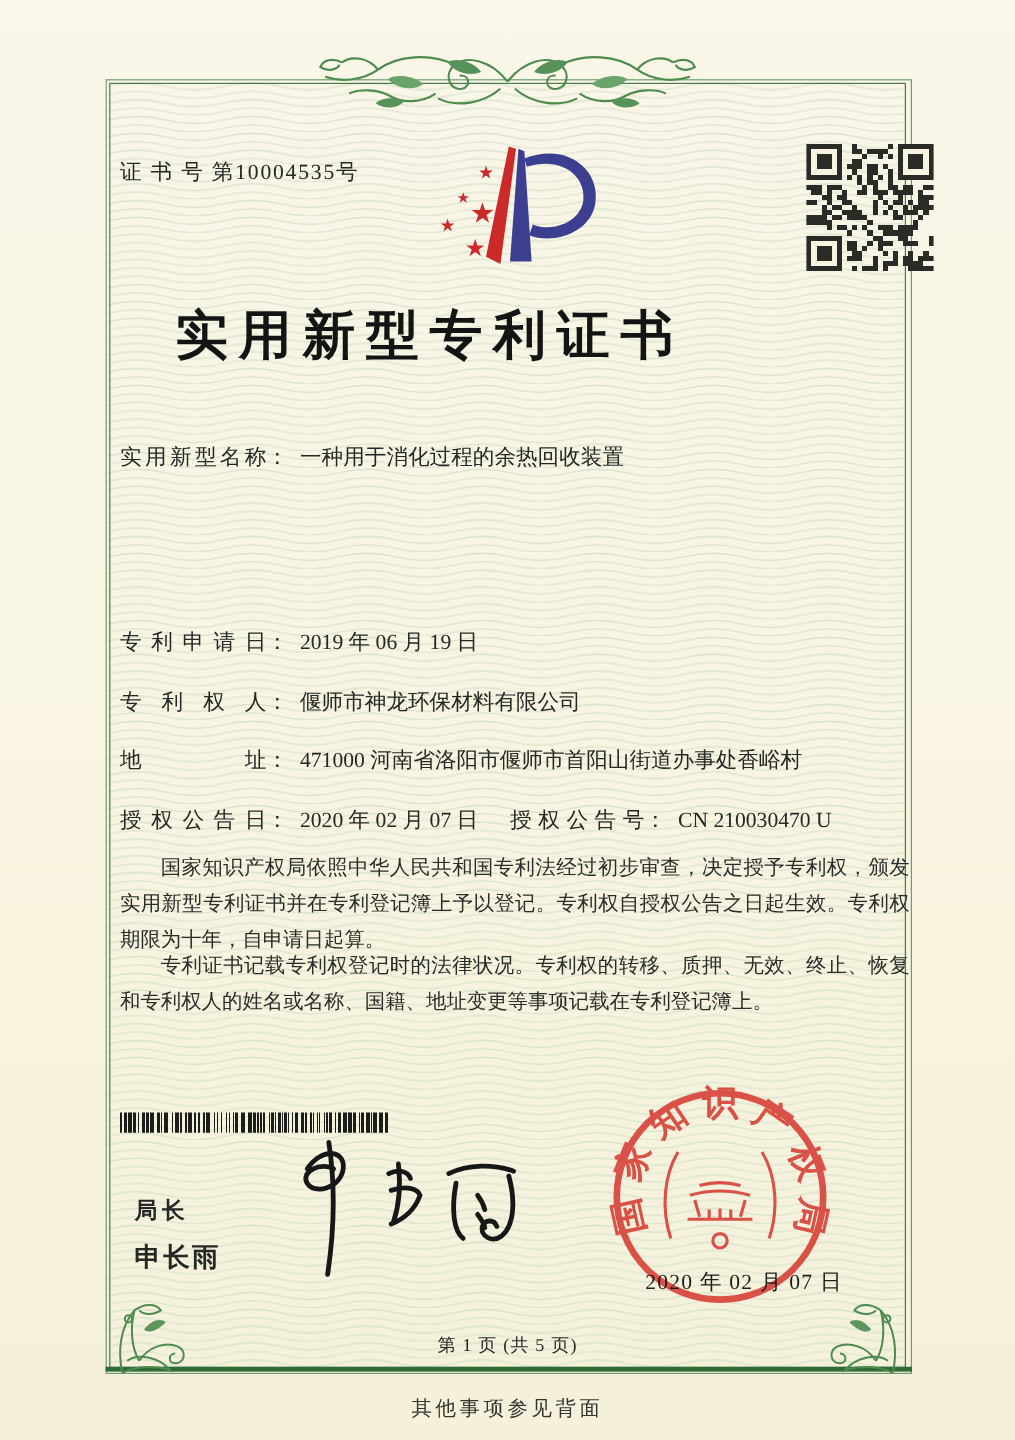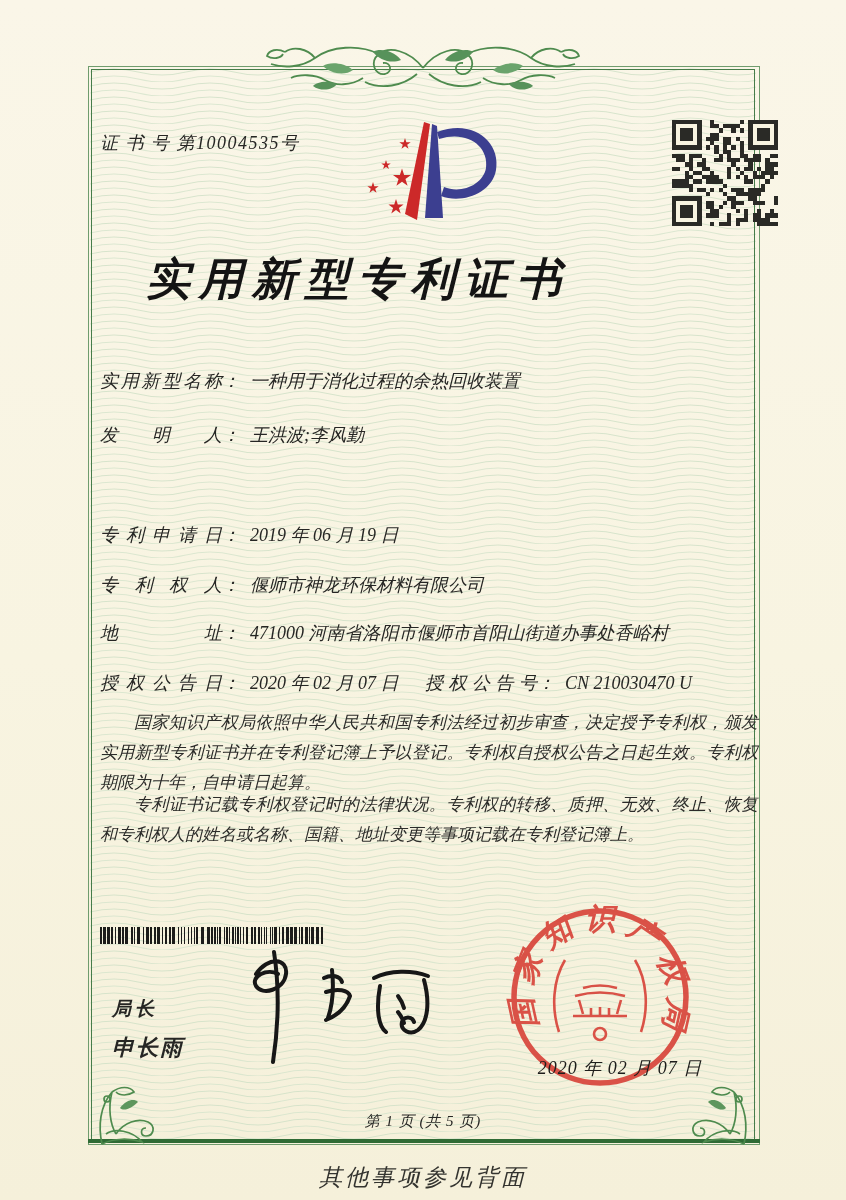--- a/index.html
+++ b/index.html
@@ -1,19 +1,19 @@
 <!DOCTYPE html>
 <html><head>
 <meta charset="utf-8">
 <style>
   html,body{margin:0;padding:0;background:#e8e4d4;}
   .page{
     position:relative; width:846px; height:1200px; overflow:hidden;
     background:linear-gradient(180deg,#faf6e8 0%,#f8f4e1 55%,#f5f0da 100%);
-    font-family:"Liberation Serif","DejaVu Serif",serif; color:#262624;font-style:italic;
+    font-family:"Liberation Serif","DejaVu Serif",serif; color:#262624;
   }
   .abs{position:absolute;}
   
   .frame-outer{left:88px;top:66px;width:670px;height:1077px;border:1.5px solid #6f9c6d;z-index:2;}
   .frame-inner{left:91px;top:69px;width:662px;height:1069px;border:1.2px solid #467c49;z-index:2;}
   .frame-bottom{left:88px;top:1139px;width:672px;height:4px;background:#2f6b35;z-index:2;}
   .guilloche{left:90px;top:68px;z-index:1;}
   .ornament{z-index:3;}
   
   .cert-no{left:100px;top:131px;font-size:18px;letter-spacing:1.5px;z-index:4;}
@@ -31,21 +31,21 @@
   .para{position:absolute;left:100px;width:658px;font-size:17px;line-height:30px;
         text-align:justify;text-indent:2em;z-index:4;color:#2b2b29;}
   
   .barcode{left:100px;top:927px;z-index:4;}
   .role{left:112px;top:996px;font-size:19px;font-weight:600;letter-spacing:4px;z-index:4;}
   .signer-name{left:112px;top:1033px;font-size:22px;font-weight:600;letter-spacing:2px;z-index:4;}
   .signature{left:228px;top:944px;z-index:6;}
   .seal{left:505px;top:902px;z-index:5;opacity:.93;}
   .seal-date{left:515px;top:1056px;width:210px;text-align:center;font-size:18px;letter-spacing:1px;z-index:6;color:#1d1d1b;}
   .page-info{left:88px;top:1112px;width:670px;text-align:center;font-size:15px;letter-spacing:1px;z-index:4;}
-  .back-note{left:0;top:1162px;width:846px;text-align:center;font-size:23px;letter-spacing:3px;z-index:4;color:#33332f;}
+  .back-note{left:0;top:1162px;width:846px;text-align:center;font-size:17px;letter-spacing:3px;z-index:4;color:#33332f;}
 </style>
 </head>
 <body>
 
 <div class="page">
 
   <svg class="abs guilloche" width="666" height="1073">
     <defs>
       <pattern id="waves" width="96" height="14" patternUnits="userSpaceOnUse">
         <path d="M0 4 Q24 -2 48 4 T96 4" fill="none" stroke="#cfe0c6" stroke-width="1.1"></path>
@@ -322,23 +322,20 @@
         <rect x="23" y="24" width="1" height="1" fill="#2a2a26"></rect>
         <rect x="24" y="24" width="1" height="1" fill="#2a2a26"></rect>
       </svg>
   </div>
 
   <div class="abs title">实用新型专利证书</div>
 
   <div class="row" style="top:369px">
     <span class="lbl">实用新型名称</span><span>：</span><span class="val">一种用于消化过程的余热回收装置</span>
   </div>
-  <div class="row" style="top:423px">
-    <span class="lbl">发明人</span><span>：</span><span class="val">王洪波;李风勤</span>
-  </div>
   <div class="row" style="top:523px">
     <span class="lbl">专利申请日</span><span>：</span><span class="val">2019 年 06 月 19 日</span>
   </div>
   <div class="row" style="top:573px">
     <span class="lbl">专利权人</span><span>：</span><span class="val">偃师市神龙环保材料有限公司</span>
   </div>
   <div class="row" style="top:621px">
     <span class="lbl">地址</span><span>：</span><span class="val">471000 河南省洛阳市偃师市首阳山街道办事处香峪村</span>
   </div>
   <div class="row" style="top:671px">

